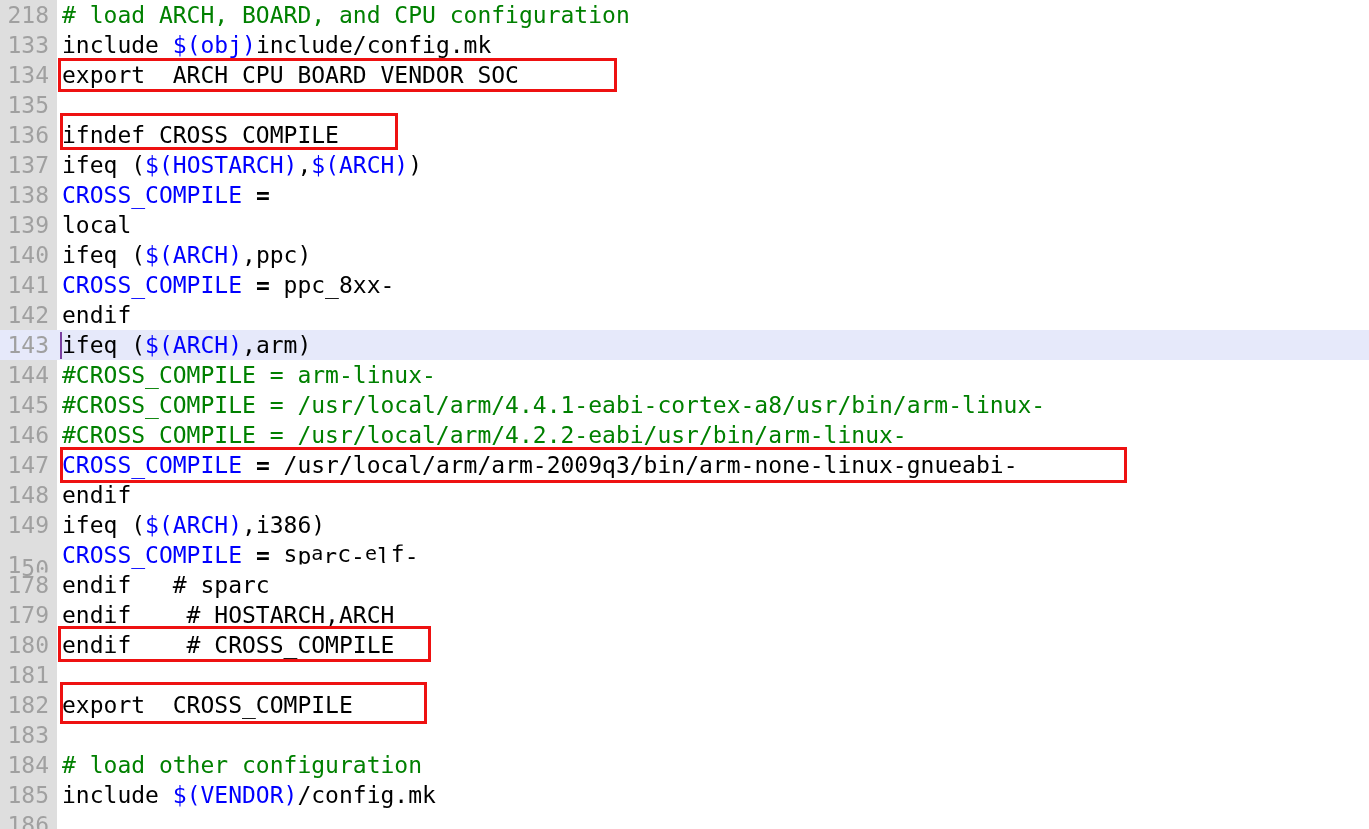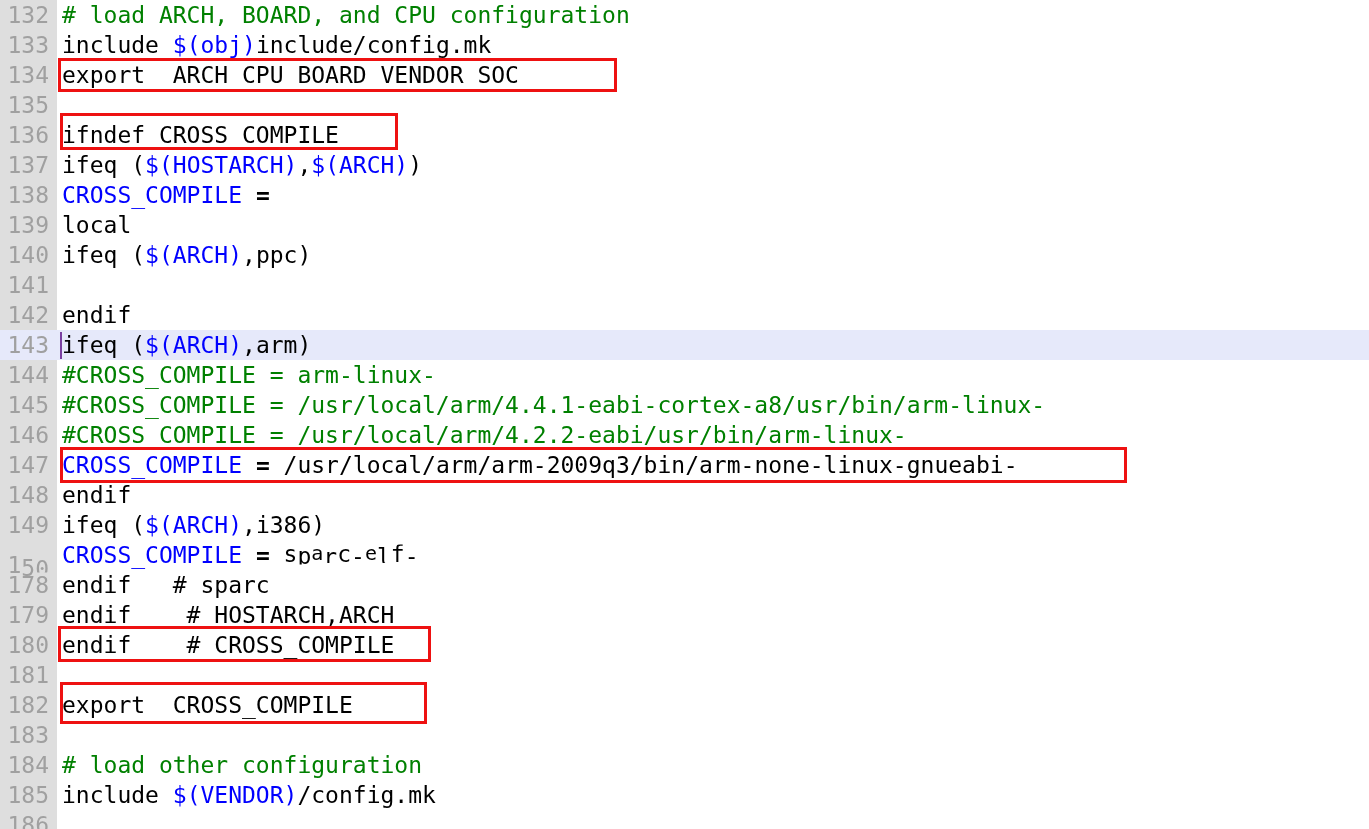--- a/index.html
+++ b/index.html
@@ -125,30 +125,30 @@
   }
 </style>
 </head>
 <body>
 
 <div id="editor">
 
   <div id="gutter"></div>
 
   <div id="rows">
-      <div class="row"><div class="lineno">132</div><div class="code"><span class="tok-comment"># load ARCH, BOARD, and CPU configuration</span></div></div>
+      <div class="row"><div class="lineno">218</div><div class="code"><span class="tok-comment"># load ARCH, BOARD, and CPU configuration</span></div></div>
       <div class="row"><div class="lineno">133</div><div class="code"><span class="tok-plain">include </span><span class="tok-var">$(obj)</span><span class="tok-plain">include/config.mk</span></div></div>
       <div class="row"><div class="lineno">134</div><div class="code"><span class="tok-plain">export  ARCH CPU BOARD VENDOR SOC</span></div></div>
       <div class="row"><div class="lineno">135</div><div class="code"></div></div>
       <div class="row"><div class="lineno">136</div><div class="code"><span class="tok-plain">ifndef CROSS_COMPILE</span></div></div>
       <div class="row"><div class="lineno">137</div><div class="code"><span class="tok-plain">ifeq (</span><span class="tok-var">$(HOSTARCH)</span><span class="tok-plain">,</span><span class="tok-var">$(ARCH)</span><span class="tok-plain">)</span></div></div>
       <div class="row"><div class="lineno">138</div><div class="code"><span class="tok-var">CROSS_COMPILE</span><span class="tok-plain"> </span><span class="tok-op">=</span></div></div>
       <div class="row"><div class="lineno">139</div><div class="code"><span class="tok-plain">local</span></div></div>
       <div class="row"><div class="lineno">140</div><div class="code"><span class="tok-plain">ifeq (</span><span class="tok-var">$(ARCH)</span><span class="tok-plain">,ppc)</span></div></div>
-      <div class="row"><div class="lineno">141</div></div>
+      <div class="row"><div class="lineno">141</div><div class="code"><span class="tok-var">CROSS_COMPILE</span><span class="tok-plain"> </span><span class="tok-op">=</span><span class="tok-plain"> ppc_8xx-</span></div></div>
       <div class="row"><div class="lineno">142</div><div class="code"><span class="tok-plain">endif</span></div></div>
       <div class="row current"><div class="sel" style="left: 60px; width: 275px;"></div><div class="lineno">143</div><div class="code"><span class="tok-plain">ifeq (</span><span class="tok-var">$(ARCH)</span><span class="tok-plain">,arm)</span></div><div class="caret" style="left: 60px;"></div></div>
       <div class="row"><div class="lineno">144</div><div class="code"><span class="tok-comment">#CROSS_COMPILE = arm-linux-</span></div></div>
       <div class="row"><div class="lineno">145</div><div class="code"><span class="tok-comment">#CROSS_COMPILE = /usr/local/arm/4.4.1-eabi-cortex-a8/usr/bin/arm-linux-</span></div></div>
       <div class="row"><div class="lineno">146</div><div class="code"><span class="tok-comment">#CROSS_COMPILE = /usr/local/arm/4.2.2-eabi/usr/bin/arm-linux-</span></div></div>
       <div class="row"><div class="lineno">147</div><div class="code"><span class="tok-var">CROSS_COMPILE</span><span class="tok-plain"> </span><span class="tok-op">=</span><span class="tok-plain"> /usr/local/arm/arm-2009q3/bin/arm-none-linux-gnueabi-</span></div></div>
       <div class="row"><div class="lineno">148</div><div class="code"><span class="tok-plain">endif</span></div></div>
       <div class="row"><div class="lineno">149</div><div class="code"><span class="tok-plain">ifeq (</span><span class="tok-var">$(ARCH)</span><span class="tok-plain">,i386)</span></div></div>
       <div class="row"><div class="lineno glitch"><span>1</span><span class="g1">5</span><span class="g2">0</span></div><div class="code"><span class="tok-var">CROSS_COMPILE</span><span class="tok-plain"> </span><span class="tok-op">=</span><span class="tok-plain"> </span><span class="glitch-text"><span class="gpart gp-a">s</span><span class="gpart gp-b">p</span><span class="gpart gp-c">a</span><span class="gpart gp-d">r</span><span class="gpart gp-a">c</span><span class="gpart gp-b">-</span><span class="gpart gp-c">e</span><span class="gpart gp-d">l</span><span class="gpart gp-a">f</span><span class="gpart gp-b">-</span></span></div></div>
       <div class="row"><div class="lineno">178</div><div class="code"><span class="tok-plain">endif   # sparc</span></div></div>

